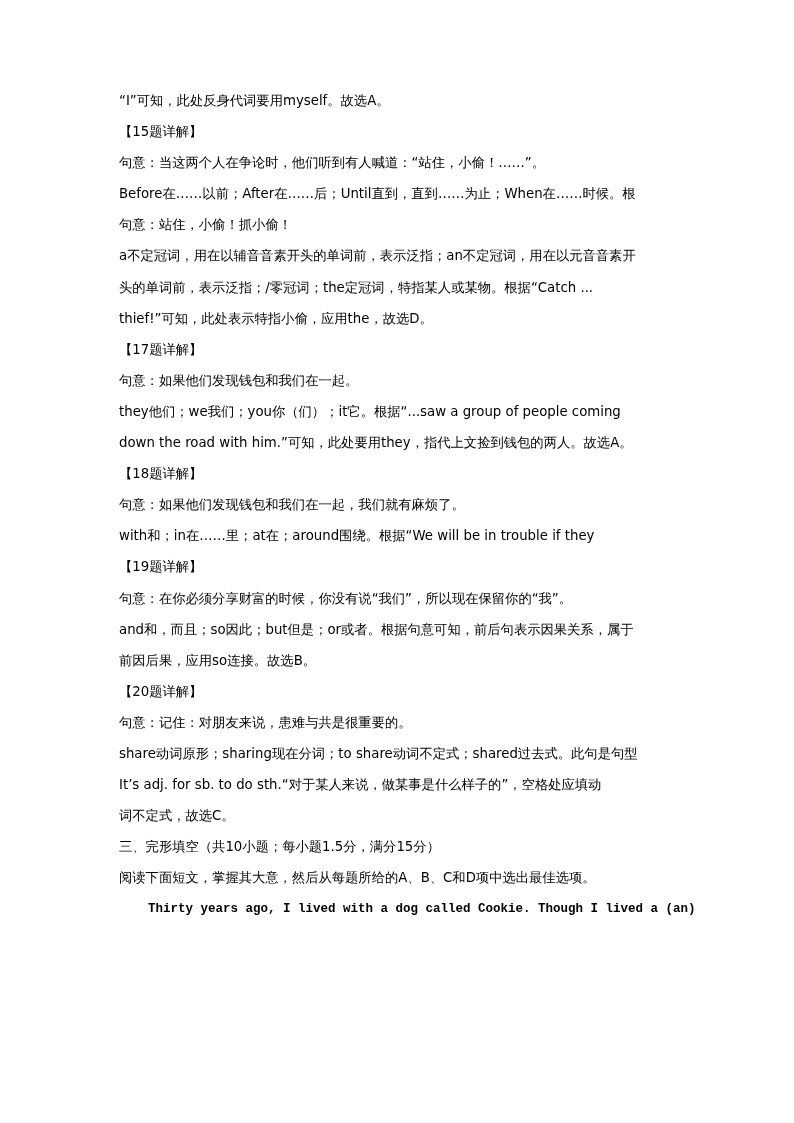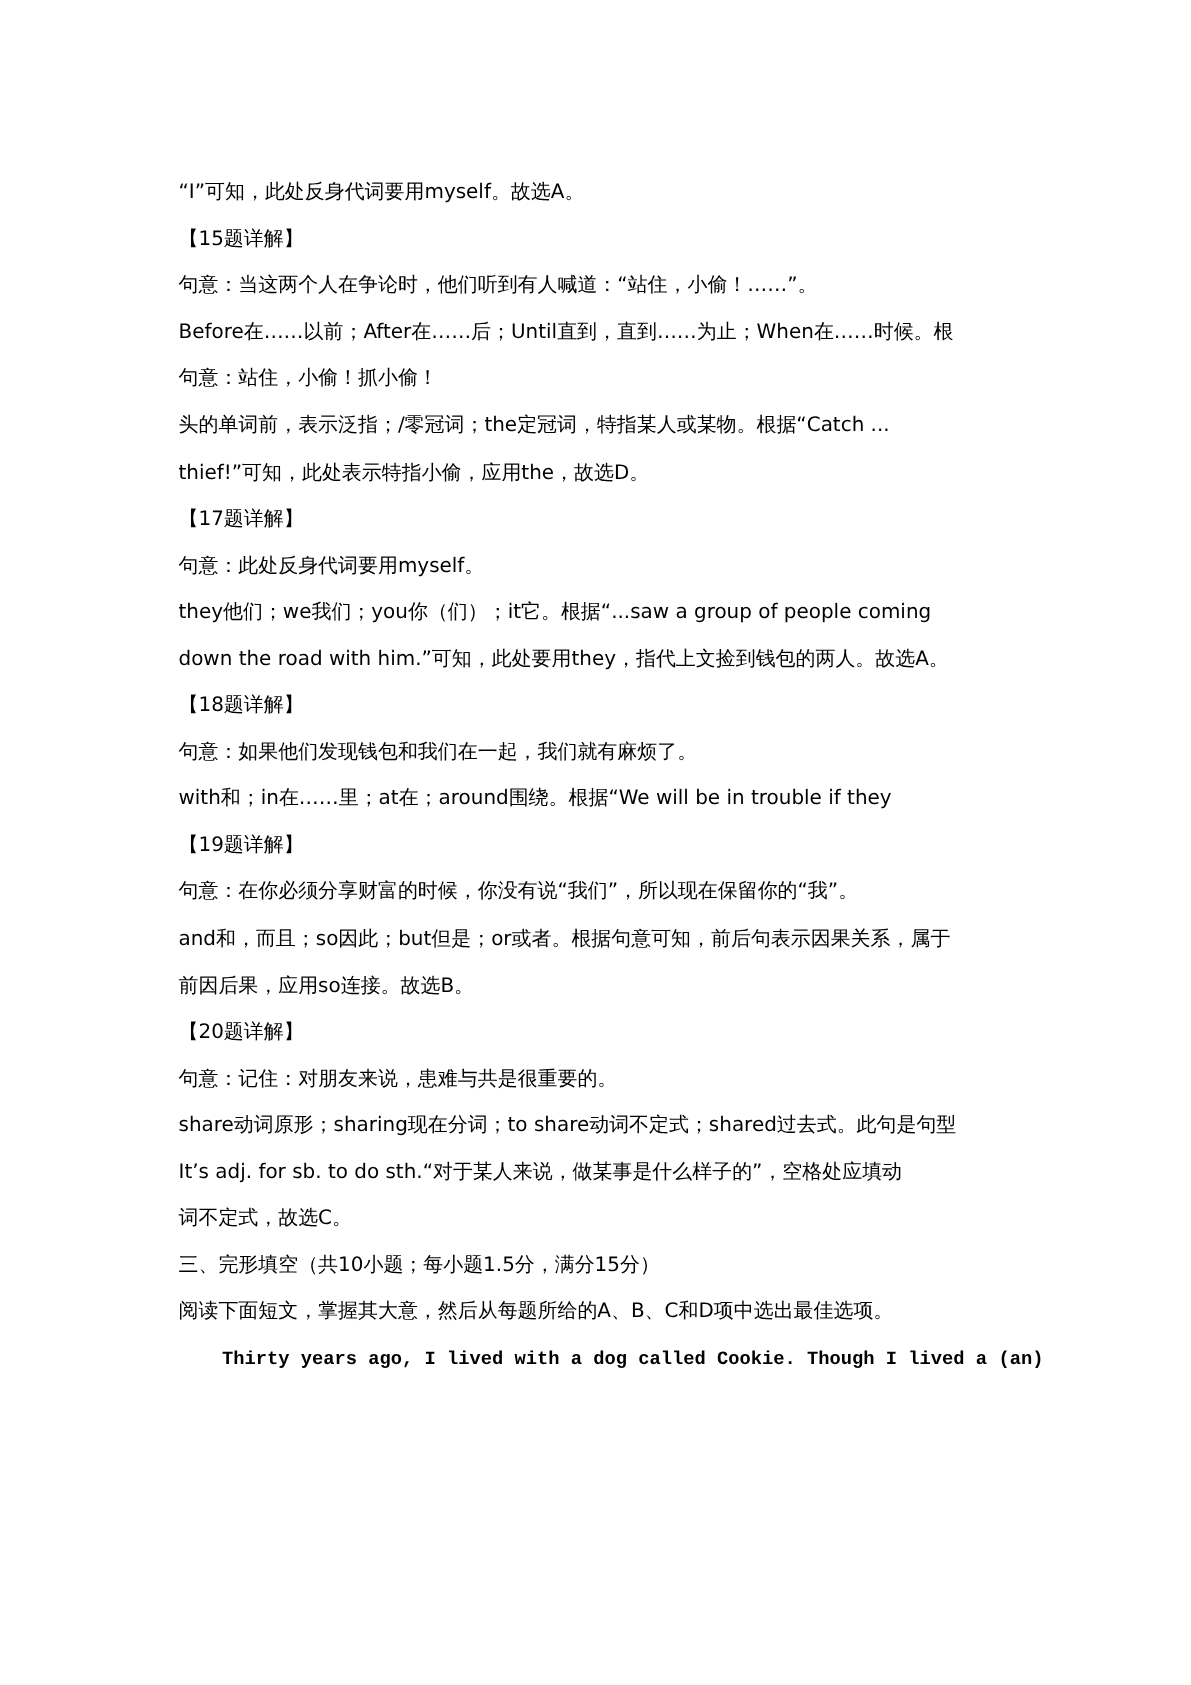--- a/index.html
+++ b/index.html
@@ -1,20 +1,20 @@
 <!DOCTYPE html>
 <html><head>
 <meta charset="utf-8">
 <style>
   html, body { margin: 0; padding: 0; background: #ffffff; }
   body { width: 794px; height: 1123px; position: relative; overflow: hidden; }
   .page {
     position: absolute;
     left: 119px;
-    top: 116px;
+    top: 88px;
     width: 560px;
     font-family: "DejaVu Sans", sans-serif;
     font-size: 13.3px;
     color: #000;
   }
   .line {
     height: 31.1px;
     line-height: 26px;
     white-space: nowrap;
   }
@@ -23,24 +23,25 @@
 </style>
 </head>
 <body>
 
 <div class="page">
   <div class="line">“I”可知，此处反身代词要用myself。故选A。</div>
   <div class="line">【15题详解】</div>
   <div class="line">句意：当这两个人在争论时，他们听到有人喊道：“站住，小偷！……”。</div>
   <div class="line">Before在……以前；After在……后；Until直到，直到……为止；When在……时候。根</div>
   <div class="line">句意：站住，小偷！抓小偷！</div>
+  <div class="line">a不定冠词，用在以辅音音素开头的单词前，表示泛指；an不定冠词，用在以元音音素开</div>
   <div class="line">头的单词前，表示泛指；/零冠词；the定冠词，特指某人或某物。根据“Catch ...</div>
   <div class="line">thief!”可知，此处表示特指小偷，应用the，故选D。</div>
   <div class="line">【17题详解】</div>
-  <div class="line">句意：此处反身代词要用myself。</div>
+  <div class="line">句意：如果他们发现钱包和我们在一起。</div>
   <div class="line">they他们；we我们；you你（们）；it它。根据“...saw a group of people coming</div>
   <div class="line">down the road with him.”可知，此处要用they，指代上文捡到钱包的两人。故选A。</div>
   <div class="line">【18题详解】</div>
   <div class="line">句意：如果他们发现钱包和我们在一起，我们就有麻烦了。</div>
   <div class="line">with和；in在……里；at在；around围绕。根据“We will be in trouble if they</div>
   <div class="line">【19题详解】</div>
   <div class="line">句意：在你必须分享财富的时候，你没有说“我们”，所以现在保留你的“我”。</div>
   <div class="line">and和，而且；so因此；but但是；or或者。根据句意可知，前后句表示因果关系，属于</div>
   <div class="line">前因后果，应用so连接。故选B。</div>
   <div class="line">【20题详解】</div>

